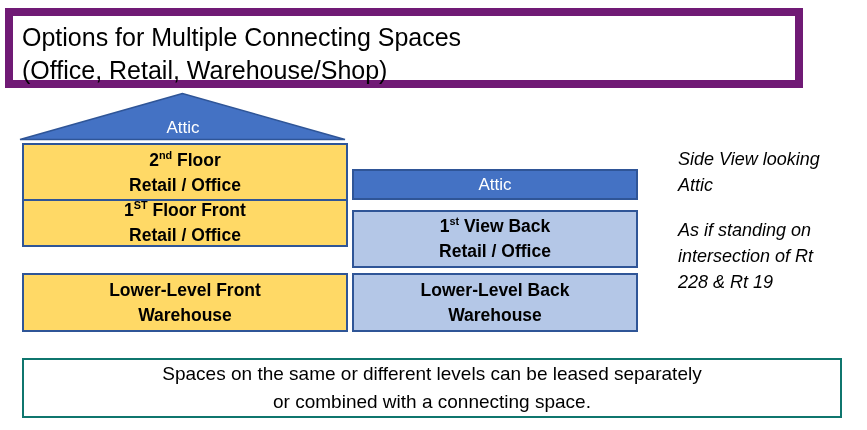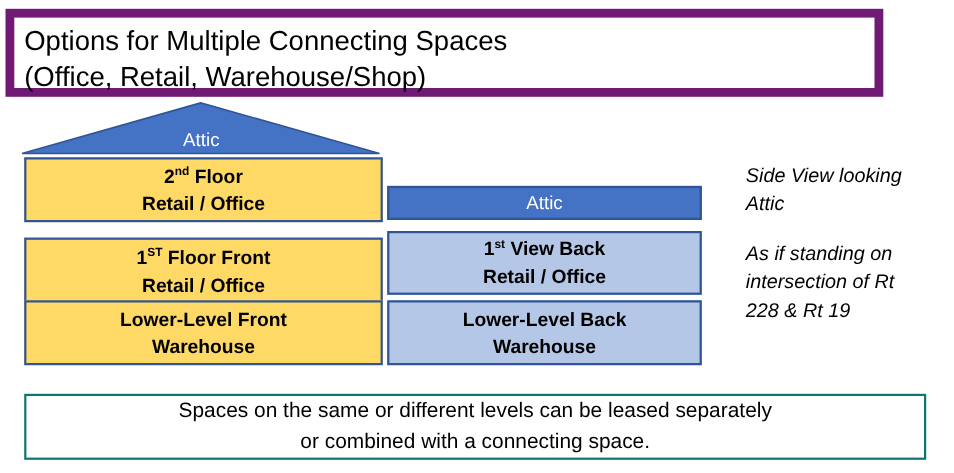--- a/index.html
+++ b/index.html
@@ -64,21 +64,21 @@
     background: #4472C4;
     color: #ffffff;
     font-weight: 400;
     font-size: 17px;
   }
 
   .col-left  { left: 22px;  width: 326px; }
   .col-right { left: 352px; width: 286px; }
 
   .row-l1 { top: 143px; height: 59px; }
-  .row-l2 { top: 216px; height: 61px; }
+  .row-l2 { top: 199px; height: 48px; }
   .row-l3 { top: 273px; height: 59px; }
   .row-rA { top: 169px; height: 31px; }
   .row-r2 { top: 210px; height: 58px; }
   .row-r3 { top: 273px; height: 59px; }
 
   sup {
     font-size: 0.62em;
     line-height: 0;
     vertical-align: super;
     margin-top: 44px;

